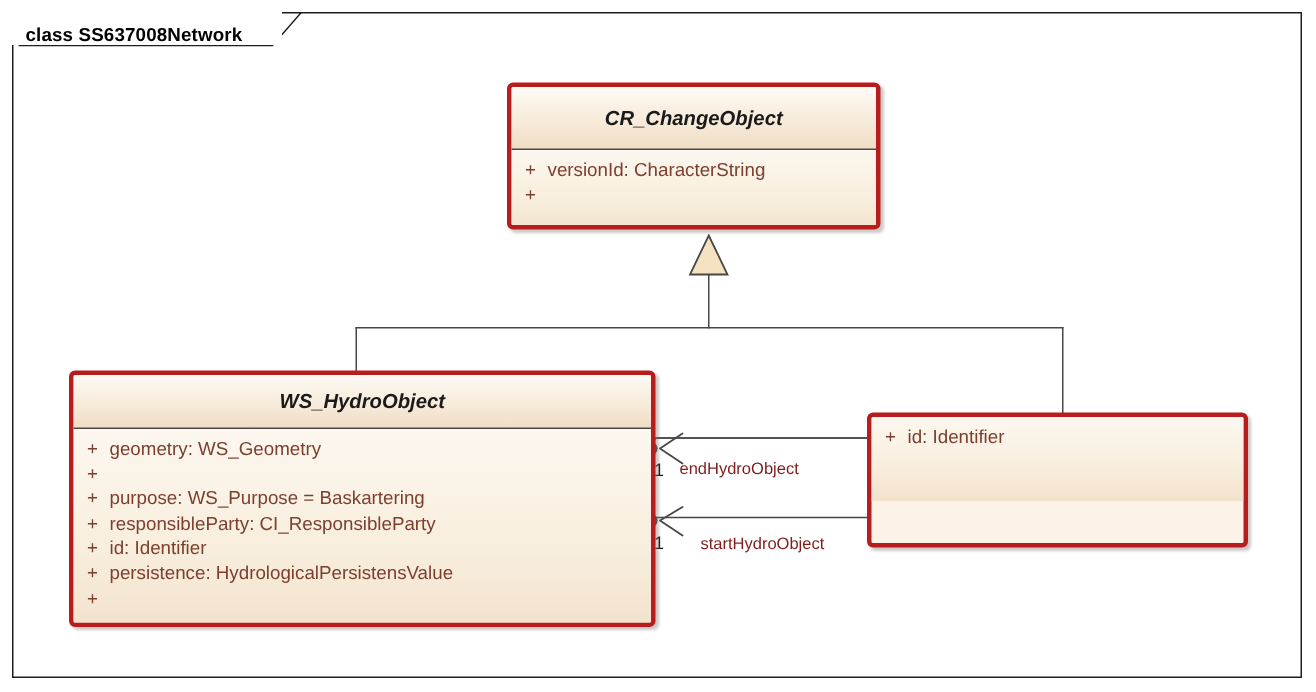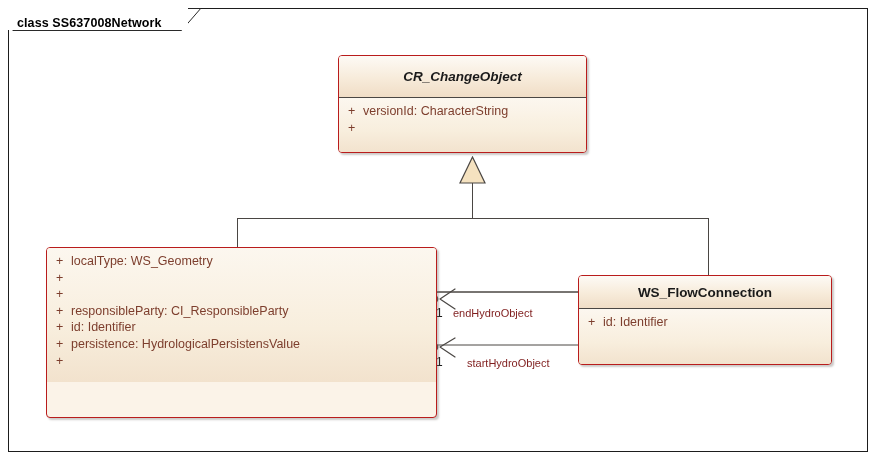--- a/index.html
+++ b/index.html
@@ -49,21 +49,21 @@
     left: 8px;
     top: 8px;
     height: 23px;
     pointer-events: none;
   }
 
   
   .uml-class {
     position: absolute;
     box-sizing: border-box;
-    border: 1px solid #b91c1c;
+    border: 3px solid #b91c1c;
     border-radius: 4px;
     background: #fbf3e8;
     box-shadow: 2px 2px 2px rgba(120,115,110,0.38);
     overflow: hidden;
   }
   .uml-header {
     box-sizing: border-box;
     border-bottom: 1px solid #4a4643;
     background: linear-gradient(to bottom, #fdfaf5 0%, #f7ebda 55%, #f0ddc6 100%);
     display: flex;
@@ -186,51 +186,52 @@
         <span class="vis">+</span>
         <span class="sig">versionId: CharacterString</span>
       </div>
       <div class="attr">
         <span class="vis">+</span>
       </div>
     </div>
   </div>
 
   <div class="uml-class" style="left:46px; top:247px; width:391px; height:171px;">
+    <div class="uml-header italic" style="height:36px;">WS_HydroObject</div>
     <div class="uml-body" style="height:134px;">
       <div class="attr">
         <span class="vis">+</span>
-        <span class="sig">localType: WS_Geometry</span>
-      </div>
-      <div class="attr">
-        <span class="vis">+</span>
-      </div>
-      <div class="attr">
-        <span class="vis">+</span>
+        <span class="sig">geometry: WS_Geometry</span>
+      </div>
+      <div class="attr">
+        <span class="vis">+</span>
+      </div>
+      <div class="attr">
+        <span class="vis">+</span>
+        <span class="sig">purpose: WS_Purpose = Baskartering</span>
       </div>
       <div class="attr">
         <span class="vis">+</span>
         <span class="sig">responsibleParty: CI_ResponsibleParty</span>
       </div>
       <div class="attr">
         <span class="vis">+</span>
         <span class="sig">id: Identifier</span>
       </div>
       <div class="attr">
         <span class="vis">+</span>
         <span class="sig">persistence: HydrologicalPersistensValue</span>
       </div>
       <div class="attr">
         <span class="vis">+</span>
       </div>
     </div>
   </div>
 
   <div class="uml-class" style="left:578px; top:275px; width:254px; height:90px;">
-    <div class="uml-header" style="height:33px;">WS_FlowConnection</div>
     <div class="uml-body" style="height:56px;">
       <div class="attr">
         <span class="vis">+</span>
         <span class="sig">id: Identifier</span>
       </div>
     </div>
   </div>
 
 </div>
 

